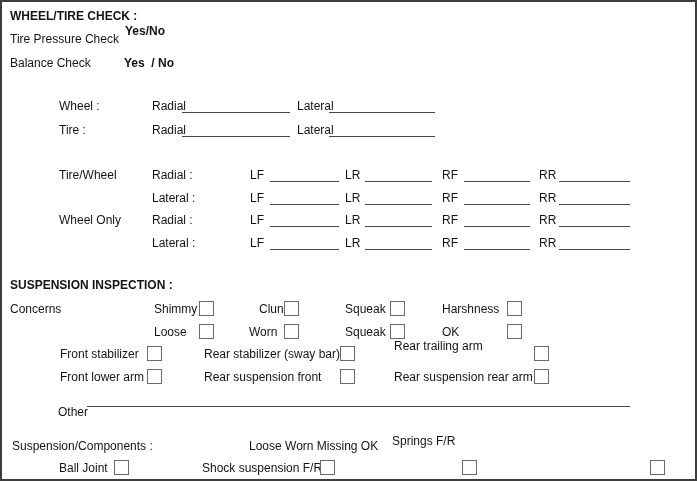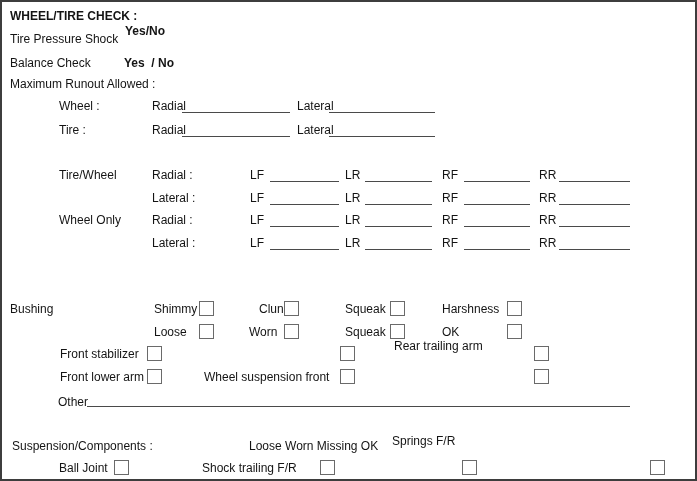--- a/index.html
+++ b/index.html
@@ -21,27 +21,26 @@
     border:1.6px solid #6a6a6a;background:#fff;box-sizing:border-box;
   }
 </style>
 </head>
 <body>
 
 <div class="form">
 
   <span class="t b" style="left:8px;top:7px">WHEEL/TIRE CHECK :</span>
 
-  <span class="t" style="left:8px;top:30px">Tire Pressure Shock</span>
+  <span class="t" style="left:8px;top:30px">Tire Pressure Check</span>
   <span class="t b" style="left:123px;top:22px">Yes/No</span>
 
   <span class="t" style="left:8px;top:54px">Balance Check</span>
   <span class="t b" style="left:122px;top:54px">Yes  / No</span>
 
-  <span class="t" style="left:8px;top:75px">Maximum Runout Allowed :</span>
 
   <span class="t" style="left:57px;top:97px">Wheel :</span>
   <span class="t" style="left:150px;top:97px">Radial</span>
   <span class="ln" style="left:180px;top:97px;width:108px"></span>
   <span class="t" style="left:295px;top:97px">Lateral</span>
   <span class="ln" style="left:327px;top:97px;width:106px"></span>
 
   <span class="t" style="left:57px;top:121px">Tire :</span>
   <span class="t" style="left:150px;top:121px">Radial</span>
   <span class="ln" style="left:180px;top:121px;width:108px"></span>
@@ -84,59 +83,62 @@
   <span class="t" style="left:150px;top:234px">Lateral :</span>
   <span class="t" style="left:248px;top:234px">LF</span>
   <span class="ln" style="left:268px;top:234px;width:69px"></span>
   <span class="t" style="left:343px;top:234px">LR</span>
   <span class="ln" style="left:363px;top:234px;width:67px"></span>
   <span class="t" style="left:440px;top:234px">RF</span>
   <span class="ln" style="left:462px;top:234px;width:66px"></span>
   <span class="t" style="left:537px;top:234px">RR</span>
   <span class="ln" style="left:557px;top:234px;width:71px"></span>
 
+  <span class="t b" style="left:8px;top:276px">SUSPENSION INSPECTION :</span>
 
-  <span class="t" style="left:8px;top:300px">Bushing</span>
+  <span class="t" style="left:8px;top:300px">Concerns</span>
   <span class="t" style="left:152px;top:300px">Shimmy</span>
   <span class="cb" style="left:197px;top:299px"></span>
   <span class="t" style="left:257px;top:300px">Clunk</span>
   <span class="cb" style="left:282px;top:299px"></span>
   <span class="t" style="left:343px;top:300px">Squeak</span>
   <span class="cb" style="left:388px;top:299px"></span>
   <span class="t" style="left:440px;top:300px">Harshness</span>
   <span class="cb" style="left:505px;top:299px"></span>
 
   <span class="t" style="left:152px;top:323px">Loose</span>
   <span class="cb" style="left:197px;top:322px"></span>
   <span class="t" style="left:247px;top:323px">Worn</span>
   <span class="cb" style="left:282px;top:322px"></span>
   <span class="t" style="left:343px;top:323px">Squeak</span>
   <span class="cb" style="left:388px;top:322px"></span>
   <span class="t" style="left:440px;top:323px">OK</span>
   <span class="cb" style="left:505px;top:322px"></span>
 
   <span class="t" style="left:58px;top:345px">Front stabilizer</span>
   <span class="cb" style="left:145px;top:344px"></span>
+  <span class="t" style="left:202px;top:345px">Rear stabilizer (sway bar)</span>
   <span class="cb" style="left:338px;top:344px"></span>
   <span class="t" style="left:392px;top:337px">Rear trailing arm</span>
   <span class="cb" style="left:532px;top:344px"></span>
 
   <span class="t" style="left:58px;top:368px">Front lower arm</span>
   <span class="cb" style="left:145px;top:367px"></span>
-  <span class="t" style="left:202px;top:368px">Wheel suspension front</span>
+  <span class="t" style="left:202px;top:368px">Rear suspension front</span>
   <span class="cb" style="left:338px;top:367px"></span>
+  <span class="t" style="left:392px;top:368px">Rear suspension rear arm</span>
   <span class="cb" style="left:532px;top:367px"></span>
 
-  <span class="t" style="left:56px;top:393px">Other</span>
+  <span class="t" style="left:56px;top:403px">Other</span>
   <span class="ln" style="left:85px;top:391px;width:543px"></span>
 
   <span class="t" style="left:10px;top:437px">Suspension/Components :</span>
   <span class="t" style="left:247px;top:437px">Loose Worn Missing OK</span>
 
   <span class="t" style="left:57px;top:459px">Ball Joint</span>
   <span class="cb" style="left:112px;top:458px"></span>
-  <span class="t" style="left:200px;top:459px">Shock trailing F/R</span>
+  <span class="t" style="left:200px;top:459px">Shock suspension F/R</span>
   <span class="cb" style="left:318px;top:458px"></span>
   <span class="t" style="left:390px;top:432px">Springs F/R</span>
   <span class="cb" style="left:460px;top:458px"></span>
   <span class="cb" style="left:648px;top:458px"></span>
 
 </div>
 
 </body></html>

